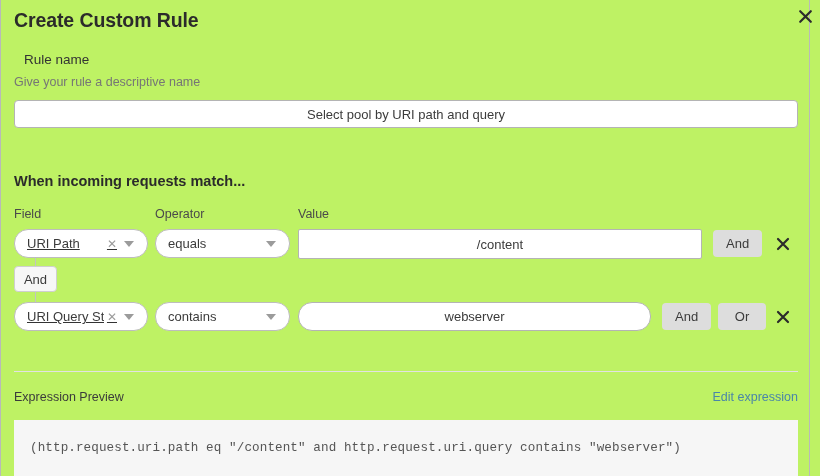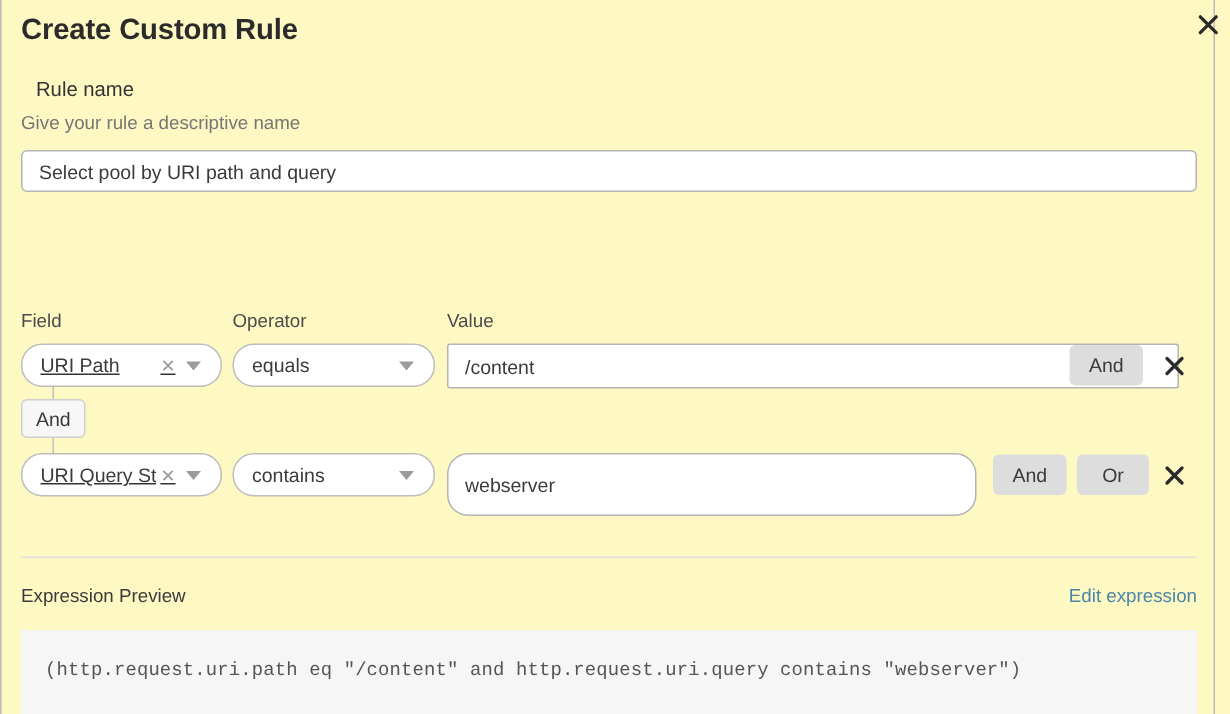--- a/index.html
+++ b/index.html
@@ -10,21 +10,21 @@
   body {
     font-family: "Liberation Sans", sans-serif;
     color: #333333;
     -webkit-font-smoothing: antialiased;
   }
   .page {
     position: relative;
     width: 820px;
     height: 476px;
     overflow: hidden;
-    background: #fef9c3;
+    background: #bef264;
     box-sizing: border-box;
   }
   .card-border-right {
     position: absolute;
     left: 809px;
     top: 0;
     width: 1px;
     height: 476px;
     background: #b9b9b9;
   }
@@ -78,20 +78,21 @@
     position: absolute;
     box-sizing: border-box;
     border: 1px solid #b4b4b4;
     border-radius: 4px;
     background: #ffffff;
     font-family: "Liberation Sans", sans-serif;
     font-size: 13px;
     color: #3b3b3b;
     padding: 0 11px;
     outline: none;
+    text-align: center;
   }
   .text-input::placeholder { color: #9a9a9a; }
 
   #rule-name-input {
     left: 14px;
     top: 100px;
     width: 784px;
     height: 28px;
     line-height: 26px;
   }
@@ -161,30 +162,30 @@
     border-right: 5px solid transparent;
     border-top: 6px solid #9b9b9b;
   }
 
   .field-select    { left: 14px;  width: 134px; text-decoration: underline; }
   .operator-select { left: 155px; width: 135px; }
 
   .value-input-sq {
     left: 298px;
     top: 0;
-    width: 488px;
+    width: 404px;
     height: 30px;
     line-height: 28px;
     border-radius: 2px;
   }
   .value-input-rd {
     left: 298px;
     top: 0;
     width: 353px;
-    height: 42px;
+    height: 29px;
     line-height: 27px;
     border-radius: 14px;
   }
 
   .logic-btn {
     position: absolute;
     box-sizing: border-box;
     height: 27px;
     min-width: 48px;
     background: #dddddd;
@@ -298,20 +299,21 @@
   <div class="close-btn">
     <svg width="15" height="15" viewBox="0 0 15 15">
       <path d="M2.2 2.2 L12.8 12.8 M12.8 2.2 L2.2 12.8" stroke="#2b2b2b" stroke-width="2.2" stroke-linecap="round"></path>
     </svg>
   </div>
 
   <div class="label-strong" id="rule-name-label">Rule name</div>
   <div class="label-muted" id="rule-name-help">Give your rule a descriptive name</div>
   <input class="text-input" id="rule-name-input" type="text" value="Select pool by URI path and query" placeholder="Enter rule name" style="">
 
+  <div id="match-heading">When incoming requests match...</div>
 
   <div class="col-head" id="col-field">Field</div>
   <div class="col-head" id="col-operator">Operator</div>
   <div class="col-head" id="col-value">Value</div>
 
   <div class="cond-row" id="row-1">
     <div class="select-box field-select">
       <span class="sel-text">URI Path</span>
       <span class="sel-clear">✕</span>
       <span class="sel-caret">

